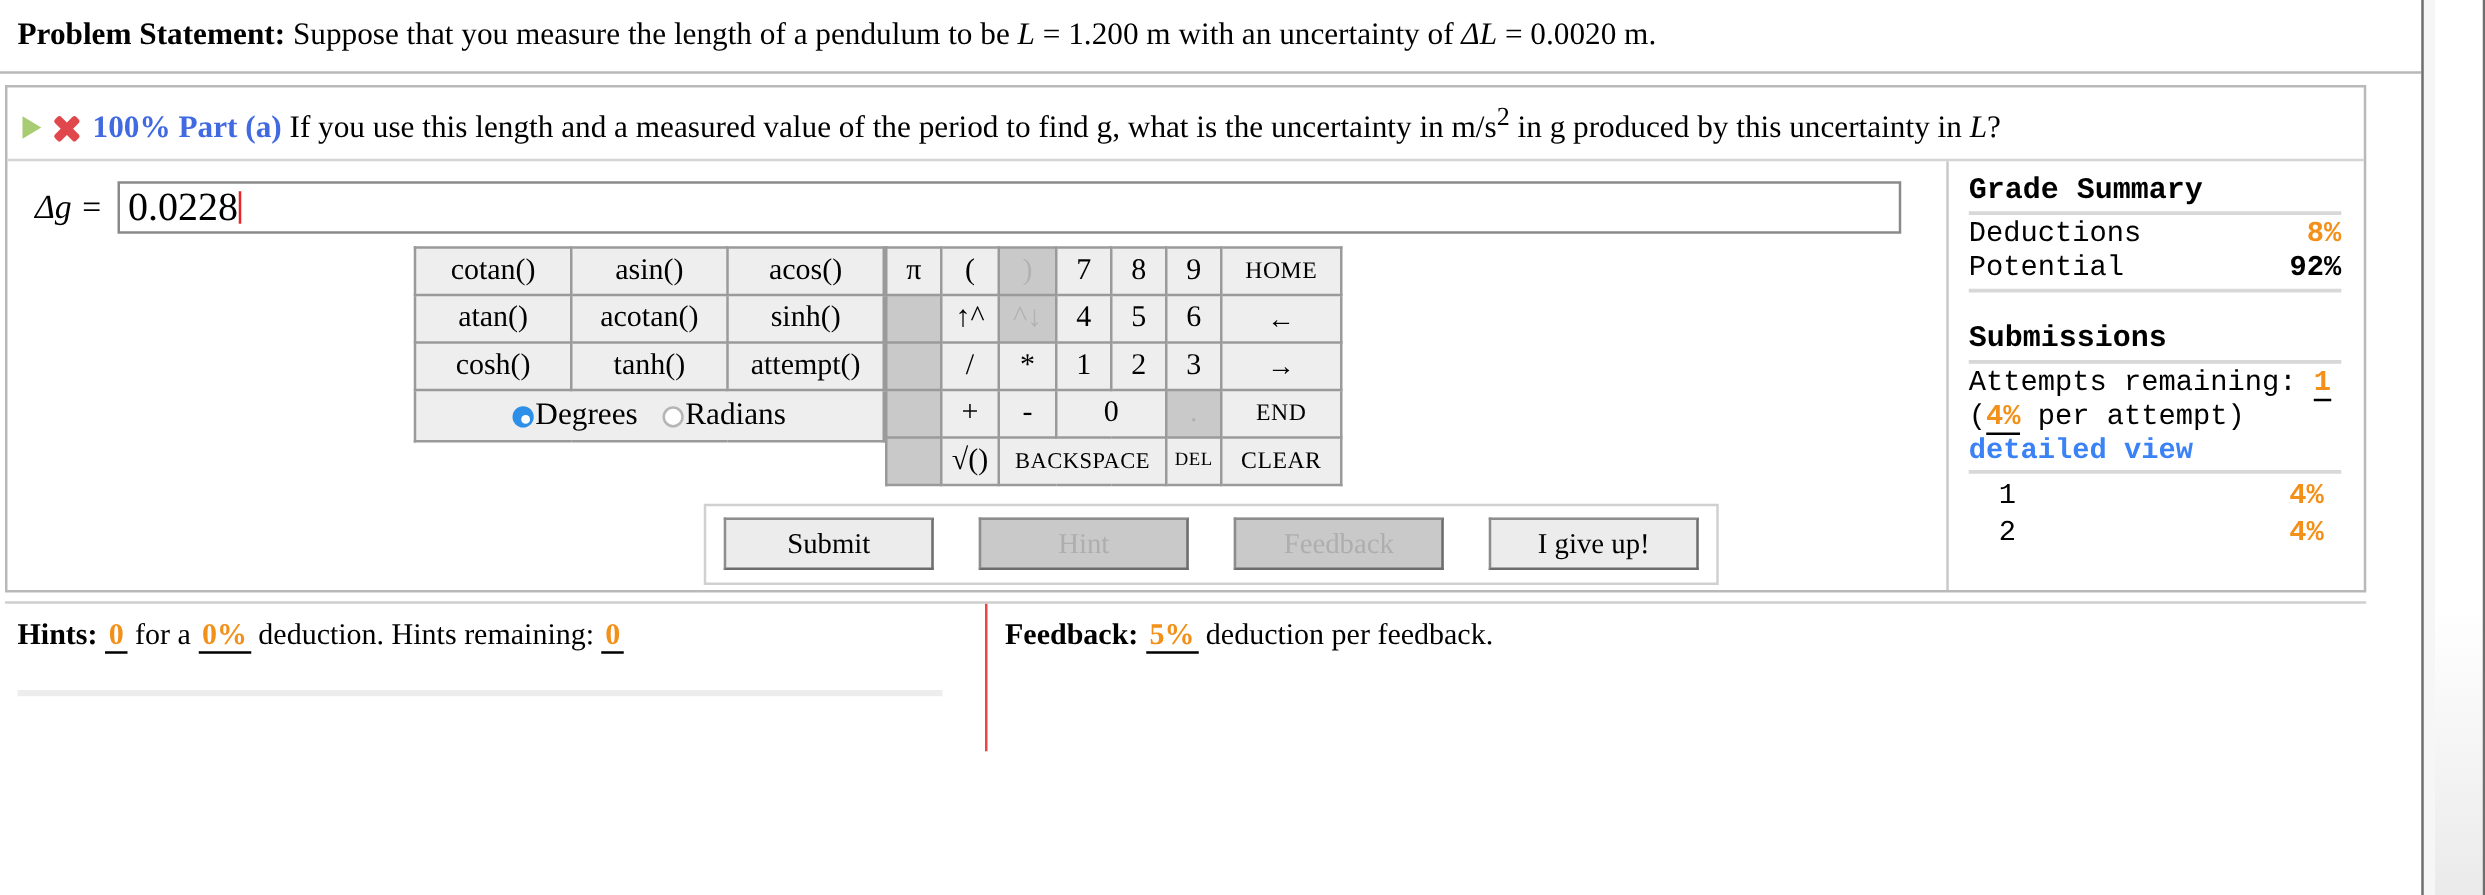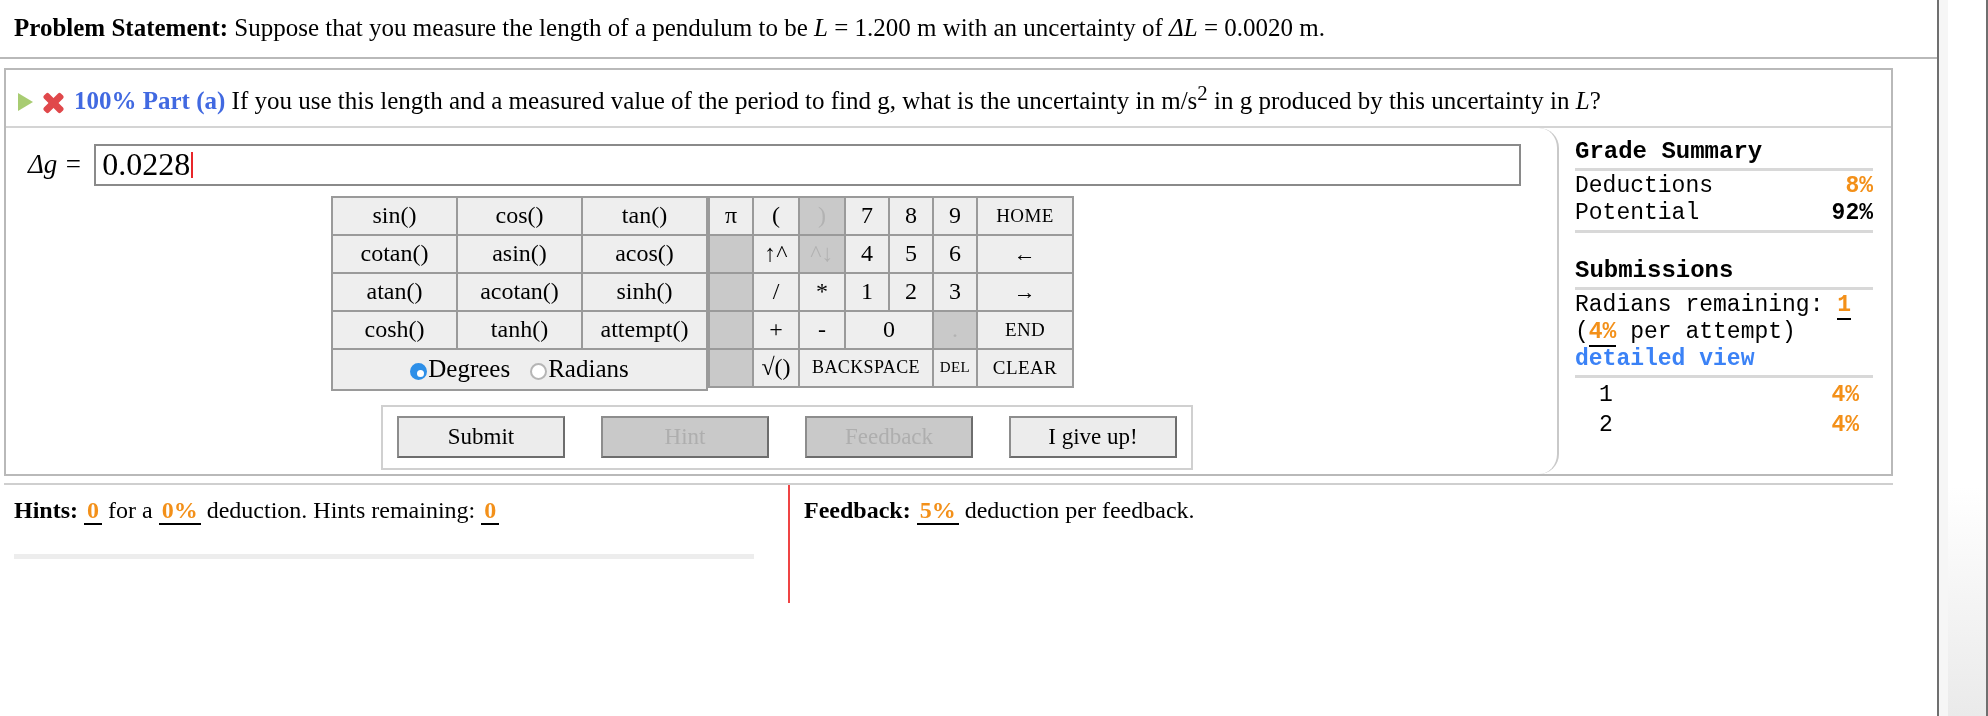--- a/index.html
+++ b/index.html
@@ -93,21 +93,20 @@
     font-weight: bold;
   }
 
   
   .part-body { display: flex; align-items: stretch; }
   .answer-col {
     width: 1553px;
     flex: 0 0 1553px;
     border-right: 2px solid #c9c9c9;
     padding-bottom: 4px;
-    border-radius: 20px;
   }
   .grade-col {
     flex: 1 1 auto;
     padding: 10px 18px 10px 16px;
     font-family: Liberation Mono, monospace;
   }
 
   
   .ans-row {
     display: flex;
@@ -196,21 +195,21 @@
   .num-tbl td.op   { width: 46px; }
   .num-tbl td.dig  { width: 44px; }
   .num-tbl td.nav  { width: 96px; font-size: 19px; letter-spacing: .4px; }
   .num-tbl td.bksp { font-size: 18px; letter-spacing: .4px; }
   .num-tbl td.del  { font-size: 15px; letter-spacing: .4px; }
   .num-tbl td.arrow { font-size: 22px; }
 
   
   .actions-wrap {
     display: flex;
-    justify-content: flex-start;
+    justify-content: center;
     padding-left: 375px;
     margin-top: 14px;
   }
   .actions {
     border: 2px solid #d0d0d0;
     padding: 9px 14px 10px 14px;
     display: flex;
     gap: 36px;
   }
   .btn {
@@ -298,25 +297,20 @@
               <span class="caret"></span>
           </div>
         </div>
 
         <div class="calc-wrap">
         <div class="calc">
 
           <table class="kb fn-tbl">
                 <tbody>
             <tr>
-              <td>sin()</td>
-              <td>cos()</td>
-              <td>tan()</td>
-            </tr>
-            <tr>
               <td>cotan()</td>
               <td>asin()</td>
               <td>acos()</td>
             </tr>
             <tr>
               <td>atan()</td>
               <td>acotan()</td>
               <td>sinh()</td>
             </tr>
             <tr>
@@ -402,21 +396,21 @@
         </div>
         <div class="gs-row">
           <span>Potential</span>
           <span class="gs-val-bk">92%</span>
         </div>
         <div class="gs-rule"></div>
         <div class="gs-gap"></div>
         <div class="gs-title">Submissions</div>
         <div class="gs-rule"></div>
         <div class="gs-att">
-          <span>Radians remaining:</span>
+          <span>Attempts remaining:</span>
           <span class="u-or">1</span>
         </div>
         <div class="gs-att">
           <span>(</span><span class="u-or">4%</span><span> per attempt)</span>
         </div>
         <div class="gs-link">detailed view</div>
         <div class="gs-rule"></div>
         <table class="att-tbl">
             <tbody>
           <tr>

